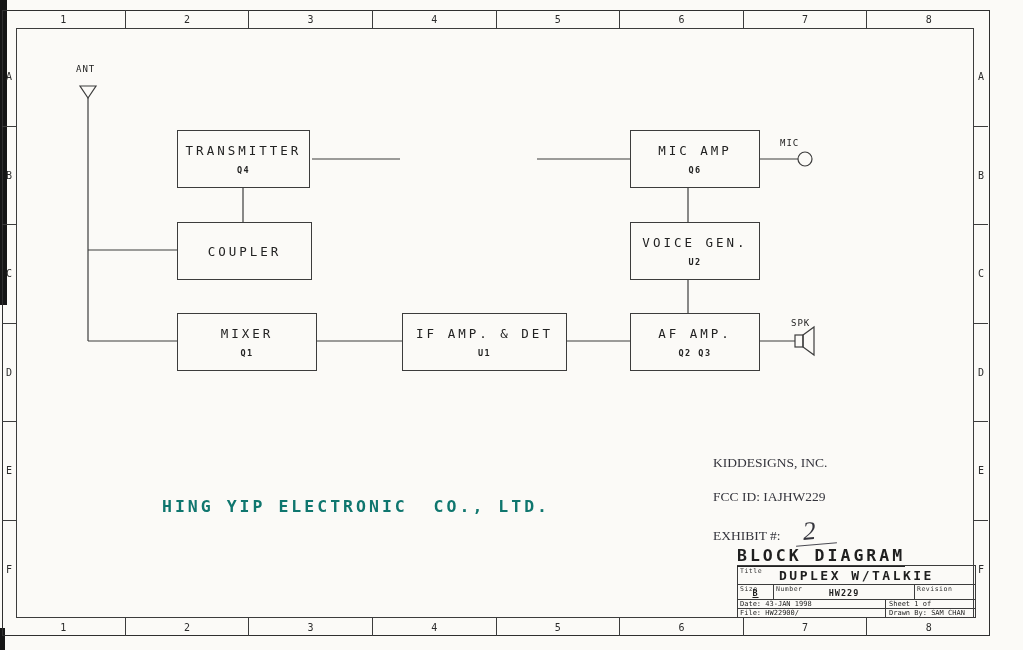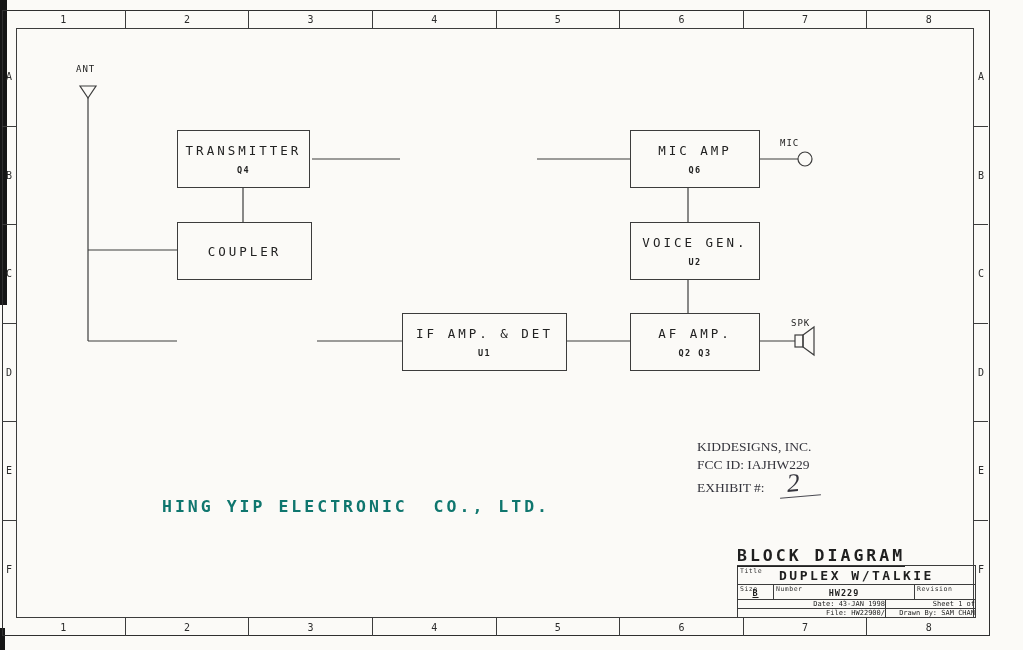--- a/index.html
+++ b/index.html
@@ -37,35 +37,35 @@
   .pin-label{position:absolute;font-size:9px;letter-spacing:1px;color:#222;}
   .company{
     position:absolute;left:162px;top:497px;
     font-size:16.5px;font-weight:bold;letter-spacing:3px;white-space:pre;color:#0f766e;
   }
   
   .stamp{
     position:absolute;left:697px;top:438px;
     font-family:"Liberation Serif", serif;font-size:13.5px;line-height:1.3;color:#34343c;
   }
-  .stamp p{margin:0;}
+  .stamp p{margin:16px;}
   .stamp .exhibit-row{display:flex;align-items:flex-end;}
   .stamp .exhibit{
     display:inline-block;font-size:26px;font-style:italic;line-height:0.8;
     margin-left:14px;padding:0 20px 2px 8px;border-bottom:1.4px solid #4a4a52;
     transform:rotate(-5deg);
   }
   
   .titleblock{position:absolute;left:737px;top:546px;width:239px;height:72px;box-sizing:border-box;}
   .tb-heading{height:19px;text-align:left;}
   .tb-heading span{
     display:inline-block;font-size:16.5px;font-weight:bold;letter-spacing:3px;
     border-bottom:1.6px solid #222;padding-bottom:1px;white-space:nowrap;
   }
-  .tb-box{border:1.2px solid #3c3c3c;box-sizing:border-box;height:53px;display:flex;flex-direction:column;text-align:right;}
+  .tb-box{border:1.2px solid #3c3c3c;box-sizing:border-box;height:53px;display:flex;flex-direction:column;}
   .tb-tiny{font-size:6.5px;letter-spacing:0.5px;color:#333;}
   .tb-row1{position:relative;height:20px;display:flex;align-items:center;justify-content:center;}
   .tb-row1 .tb-corner{position:absolute;left:2px;top:1px;}
   .tb-title{font-size:13px;font-weight:bold;letter-spacing:2.5px;white-space:nowrap;}
   .tb-row2{height:16px;border-top:1.1px solid #3c3c3c;display:flex;box-sizing:border-box;}
   .tb-cell{position:relative;box-sizing:border-box;display:flex;align-items:flex-end;justify-content:center;}
   .tb-cell .tb-tiny{position:absolute;left:2px;top:0;}
   .tb-size{width:36px;border-right:1.1px solid #3c3c3c;text-decoration:underline;}
   .tb-number{flex:1;border-right:1.1px solid #3c3c3c;}
   .tb-rev{width:60px;}
@@ -165,20 +165,24 @@
     <span class="sub">Q6</span>
   </div>
   <div class="block" style="left:177px;top:222px;width:135px;height:58px;">
     <span class="lbl">COUPLER</span>
 
   </div>
   <div class="block" style="left:630px;top:222px;width:130px;height:58px;">
     <span class="lbl">VOICE GEN.</span>
     <span class="sub">U2</span>
   </div>
+  <div class="block" style="left:177px;top:313px;width:140px;height:58px;">
+    <span class="lbl">MIXER</span>
+    <span class="sub">Q1</span>
+  </div>
   <div class="block" style="left:402px;top:313px;width:165px;height:58px;">
     <span class="lbl">IF AMP. &amp; DET</span>
     <span class="sub">U1</span>
   </div>
   <div class="block" style="left:630px;top:313px;width:130px;height:58px;">
     <span class="lbl">AF AMP.</span>
     <span class="sub">Q2 Q3</span>
   </div>
 
   <div class="company">HING YIP ELECTRONIC  CO., LTD.</div>

